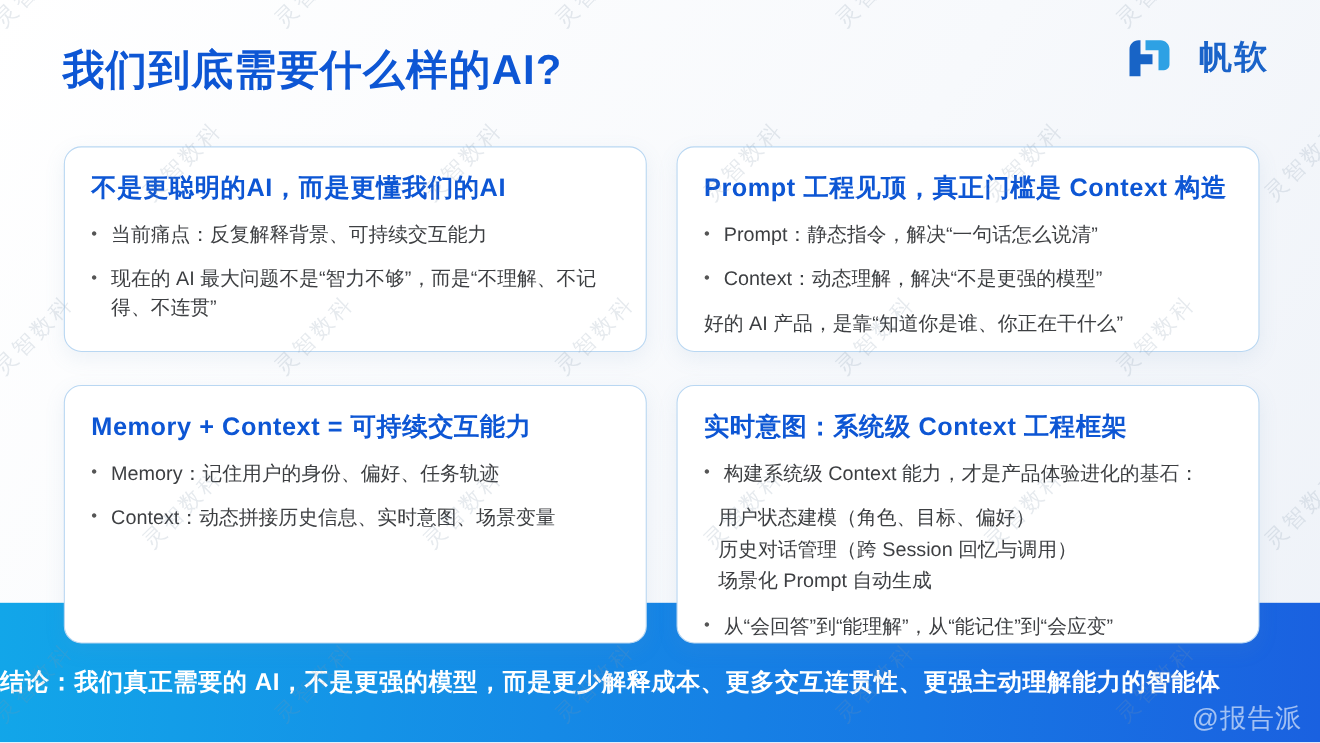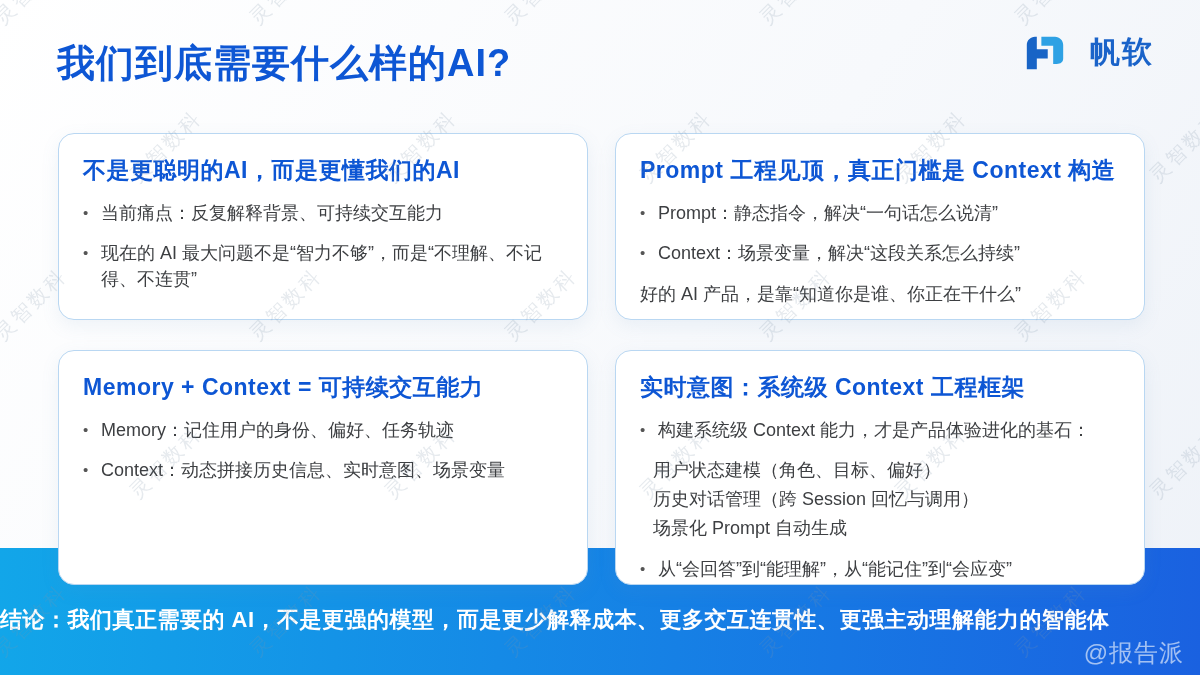--- a/index.html
+++ b/index.html
@@ -160,21 +160,21 @@
     </div>
     <div class="card">
       <h2>Prompt 工程见顶，真正门槛是 Context 构造</h2>
       <div class="card-items">
           <div class="item bullet">
             <span class="dot">•</span>
             <span class="txt">Prompt：静态指令，解决“一句话怎么说清”</span>
           </div>
           <div class="item bullet">
             <span class="dot">•</span>
-            <span class="txt">Context：场景变量，解决“这段关系怎么持续”</span>
+            <span class="txt">Context：动态理解，解决“不是更强的模型”</span>
           </div>
           <div class="item plain">
             <span class="txt">好的 AI 产品，是靠“知道你是谁、你正在干什么”</span>
           </div>
         </div>
     </div>
     <div class="card">
       <h2>Memory + Context = 可持续交互能力</h2>
       <div class="card-items">
           <div class="item bullet">

